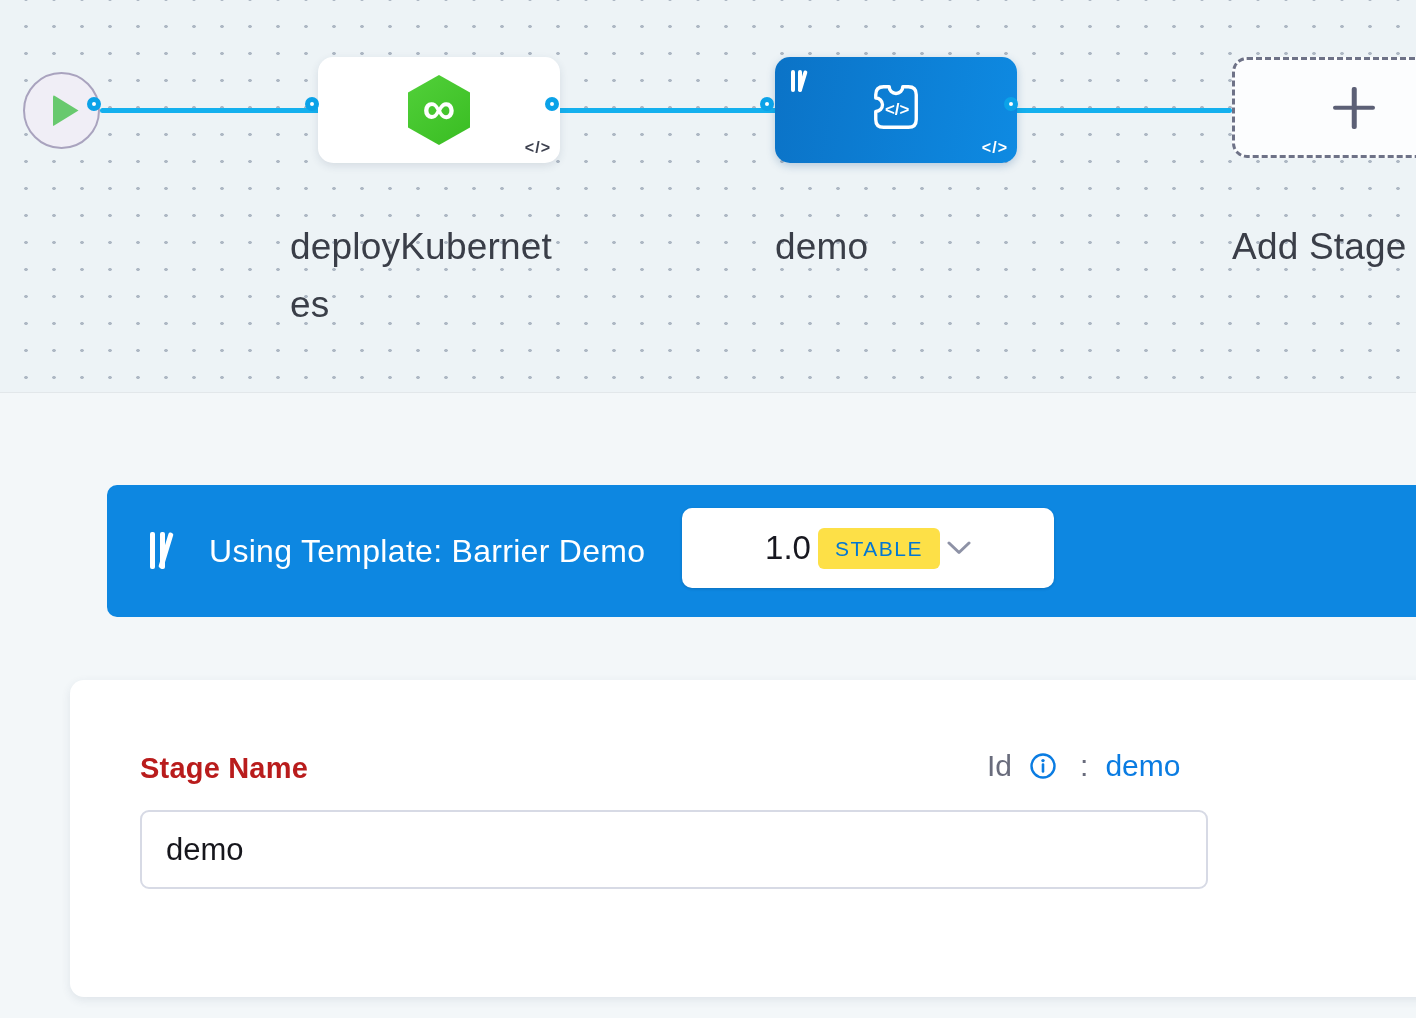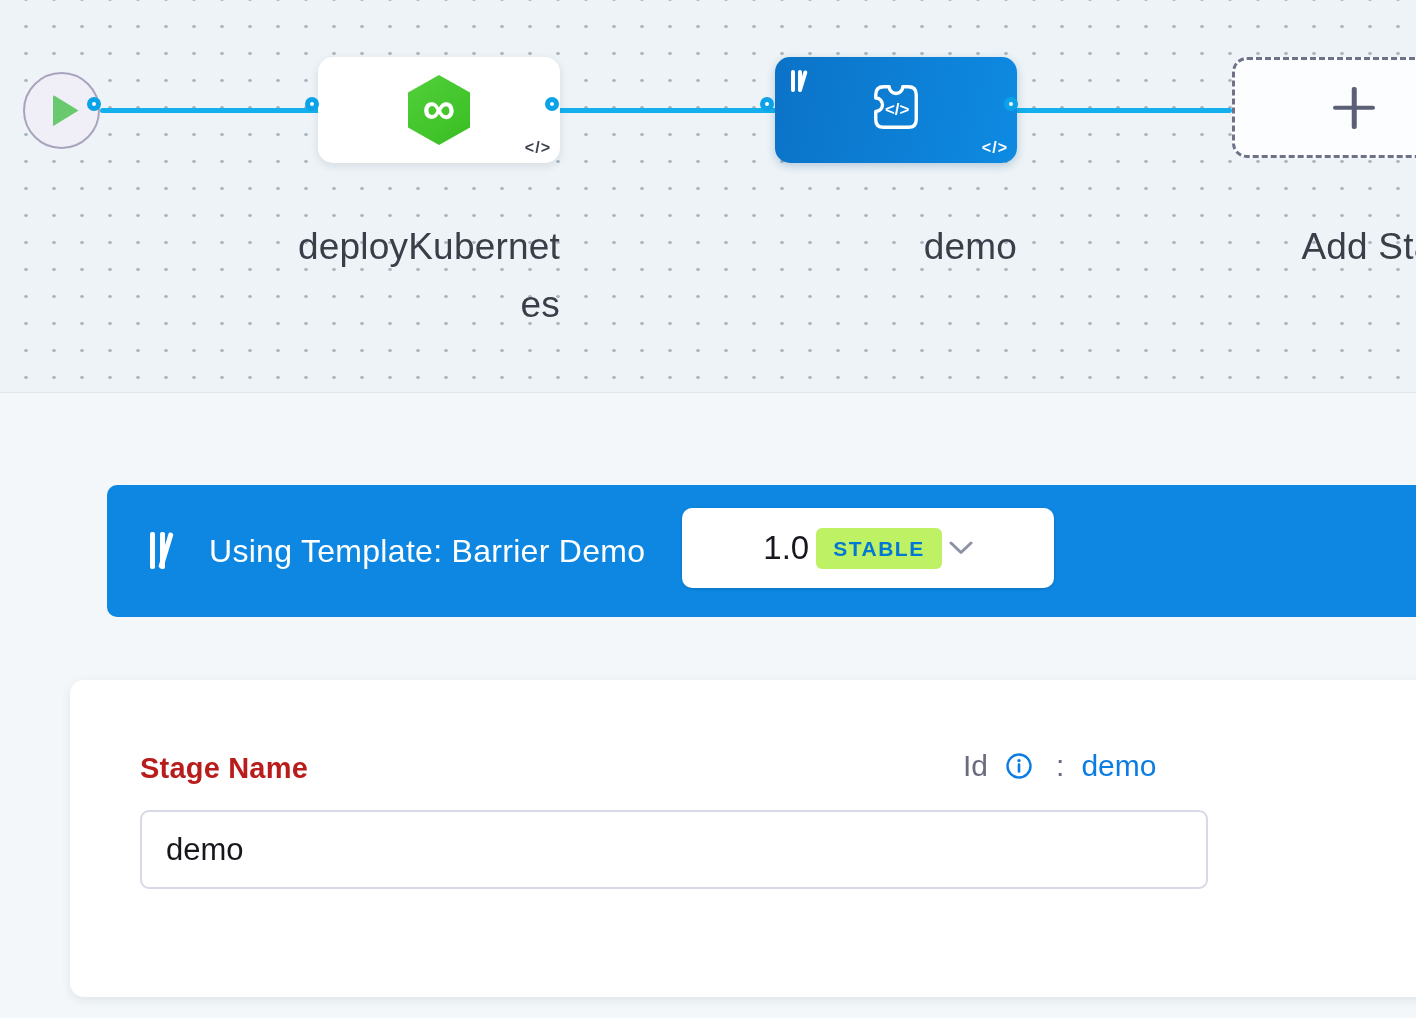--- a/index.html
+++ b/index.html
@@ -62,41 +62,41 @@
   .add-stage{
     position:absolute;left:1232px;top:57px;width:244px;height:101px;border-radius:15px;
     background:#fcfdfe;border:3.5px dashed #6e7287;
     display:flex;align-items:center;justify-content:center;z-index:2;
   }
   .plus{position:relative;width:42px;height:42px;}
   .plus::before,.plus::after{content:"";position:absolute;background:#5c6076;border-radius:2px;}
   .plus::before{left:50%;top:0;width:4.5px;height:42px;transform:translateX(-50%);}
   .plus::after{top:50%;left:0;height:4.5px;width:42px;transform:translateY(-50%);}
 
-  .node-label{position:absolute;text-align:right;font-size:37px;font-weight:500;color:#3a3e48;line-height:58px;letter-spacing:.2px;overflow-wrap:anywhere;}
+  .node-label{position:absolute;text-align:left;font-size:37px;font-weight:500;color:#3a3e48;line-height:58px;letter-spacing:.2px;overflow-wrap:anywhere;}
   .label-deploy{left:290px;top:218px;width:270px;}
   .label-demo{left:775px;top:218px;width:242px;}
   .label-add{left:1232px;top:218px;width:244px;}
 
   
   .banner{
     position:absolute;left:70px;top:485px;width:1346px;height:132px;
     background:#0d87e1;border-radius:10px 0 0 10px;
     display:flex;align-items:center;padding-left:43px;margin-left:37px;
   }
   .banner-text{color:#fff;font-size:32px;font-weight:500;letter-spacing:.3px;margin-left:27px;}
   .version-btn{
     position:absolute;left:575px;top:23px;width:372px;height:80px;
     background:#fff;border:none;border-radius:10px;cursor:pointer;
     display:flex;align-items:center;justify-content:center;gap:7px;
     box-shadow:0 1px 3px rgba(0,30,60,.2);
   }
   .ver{font-size:33px;font-weight:500;color:#17171f;}
   .badge{
-    background:#bef264;color:#0277d3;font-size:21px;font-weight:700;letter-spacing:1.5px;
+    background:#fde047;color:#0277d3;font-size:21px;font-weight:400;letter-spacing:1.5px;
     padding:10px 17px;border-radius:6px;line-height:1;
   }
 
   
   .dropdown{
     position:absolute;left:643px;top:601px;width:494px;height:97px;
     background:#fff;border-radius:9px;z-index:10;
     box-shadow:0 8px 20px rgba(10,40,80,.28);
   }
   .dropdown-item{
@@ -105,21 +105,21 @@
     display:flex;align-items:center;padding-left:28px;
     color:#fff;font-size:34px;font-weight:500;letter-spacing:.2px;
   }
 
   
   .panel{
     position:absolute;left:70px;top:680px;width:1400px;height:317px;
     background:#fff;border-radius:14px;box-shadow:0 3px 10px rgba(50,70,100,.10);z-index:5;
   }
   .form-label{position:absolute;left:70px;top:72px;font-size:29px;font-weight:600;color:#b91c1c;letter-spacing:.2px;}
-  .id-row{position:absolute;left:893px;top:66px;display:flex;align-items:center;gap:17px;height:40px;}
+  .id-row{position:absolute;left:917px;top:66px;display:flex;align-items:center;gap:17px;height:40px;}
   .id-label{font-size:30px;font-weight:500;color:#696c7c;}
   .id-colon{font-size:30px;font-weight:500;color:#696c7c;margin-left:6px;}
   .id-value{font-size:30px;font-weight:500;color:#0a7ce2;cursor:pointer;}
   .name-input{
     position:absolute;left:70px;top:130px;width:1068px;height:79px;
     border:2px solid #d7dae5;border-radius:9px;background:#fff;
     font-size:31px;color:#16161c;padding:0 24px;outline:none;
   }
 </style>
 </head>

